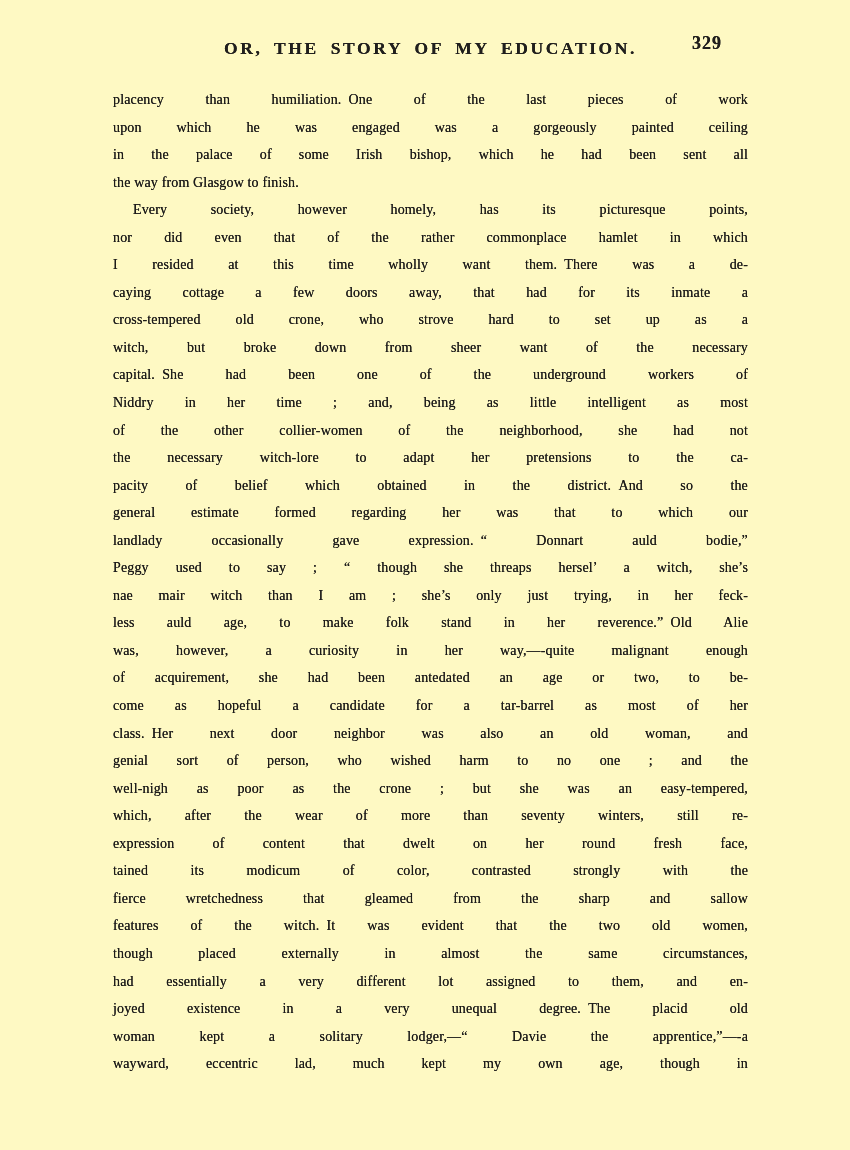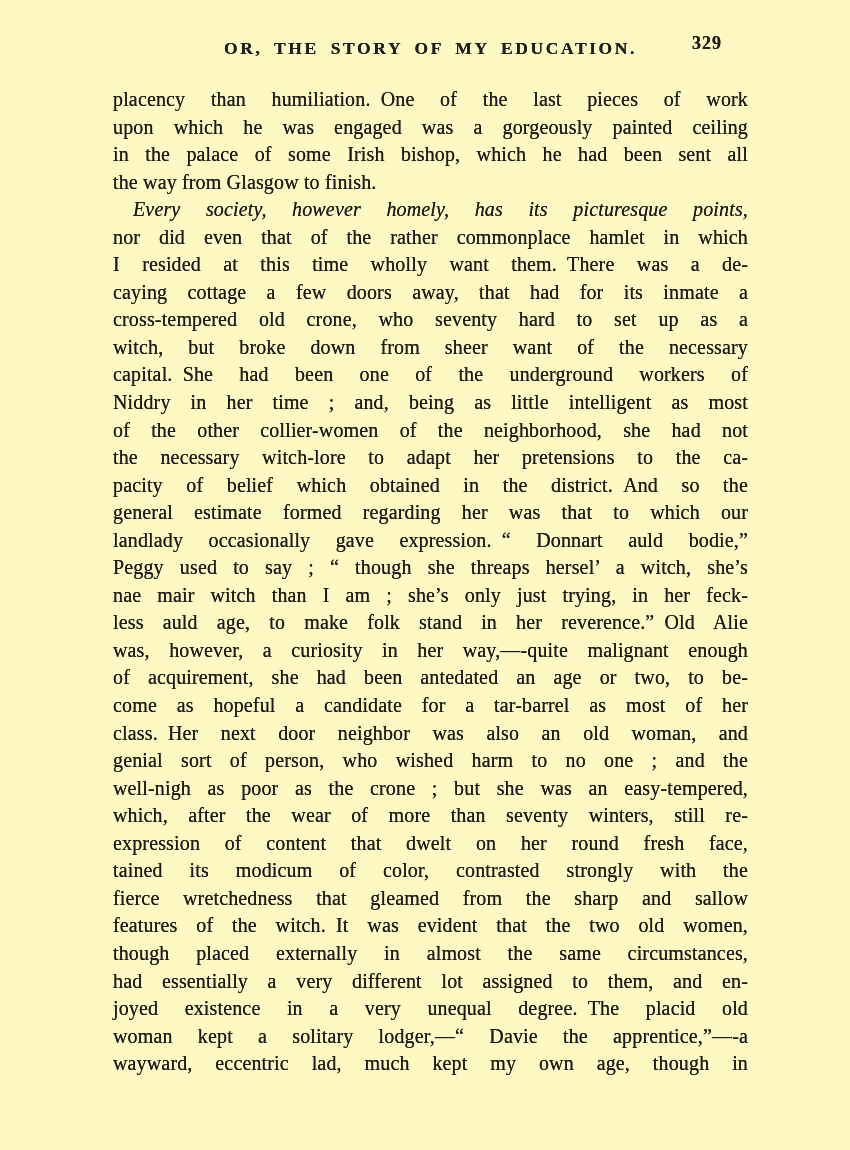--- a/index.html
+++ b/index.html
@@ -41,32 +41,32 @@
     font-weight: bold;
     letter-spacing: 1px;
     color: #201f1d;
     text-shadow: 0 0 0.4px #201f1d;
   }
   .page-body {
     position: absolute;
     top: 86px;
     left: 113px;
     width: 635px;
-    font-size: 20px;
+    font-size: 14px;
     line-height: 27.55px;
     letter-spacing: 0.15px;
   }
   .paragraph { margin: 0; }
   .line {
     text-align: justify;
     text-align-last: justify;
     white-space: normal;
     text-shadow: 0 0 0.45px #2a2927;
   }
-  .line.first-indented { text-indent: 20px; font-style: italic; }
+  .line.first-indented { text-indent: 20px; }
   .line.short-last { text-align-last: left; }
 </style>
 </head>
 <body>
 
 <div class="page">
   <div class="page-header">
     <span class="running-title">OR, THE STORY OF MY EDUCATION.</span>
   </div>
   <span class="page-number">329</span>
@@ -75,21 +75,21 @@
         <div class="line">placency than humiliation. One of the last pieces of work</div>
         <div class="line">upon which he was engaged was a gorgeously painted ceiling</div>
         <div class="line">in the palace of some Irish bishop, which he had been sent all</div>
         <div class="line short-last">the way from Glasgow to finish.</div>
       </div>
       <div class="paragraph">
         <div class="line first-indented">Every society, however homely, has its picturesque points,</div>
         <div class="line">nor did even that of the rather commonplace hamlet in which</div>
         <div class="line">I resided at this time wholly want them. There was a de-</div>
         <div class="line">caying cottage a few doors away, that had for its inmate a</div>
-        <div class="line">cross-tempered old crone, who seventy hard to set up as a</div>
+        <div class="line">cross-tempered old crone, who strove hard to set up as a</div>
         <div class="line">witch, but broke down from sheer want of the necessary</div>
         <div class="line">capital. She had been one of the underground workers of</div>
         <div class="line">Niddry in her time ; and, being as little intelligent as most</div>
         <div class="line">of the other collier-women of the neighborhood, she had not</div>
         <div class="line">the necessary witch-lore to adapt her pretensions to the ca-</div>
         <div class="line">pacity of belief which obtained in the district. And so the</div>
         <div class="line">general estimate formed regarding her was that to which our</div>
         <div class="line">landlady occasionally gave expression. “ Donnart auld bodie,”</div>
         <div class="line">Peggy used to say ; “ though she threaps hersel’ a witch, she’s</div>
         <div class="line">nae mair witch than I am ; she’s only just trying, in her feck-</div>

